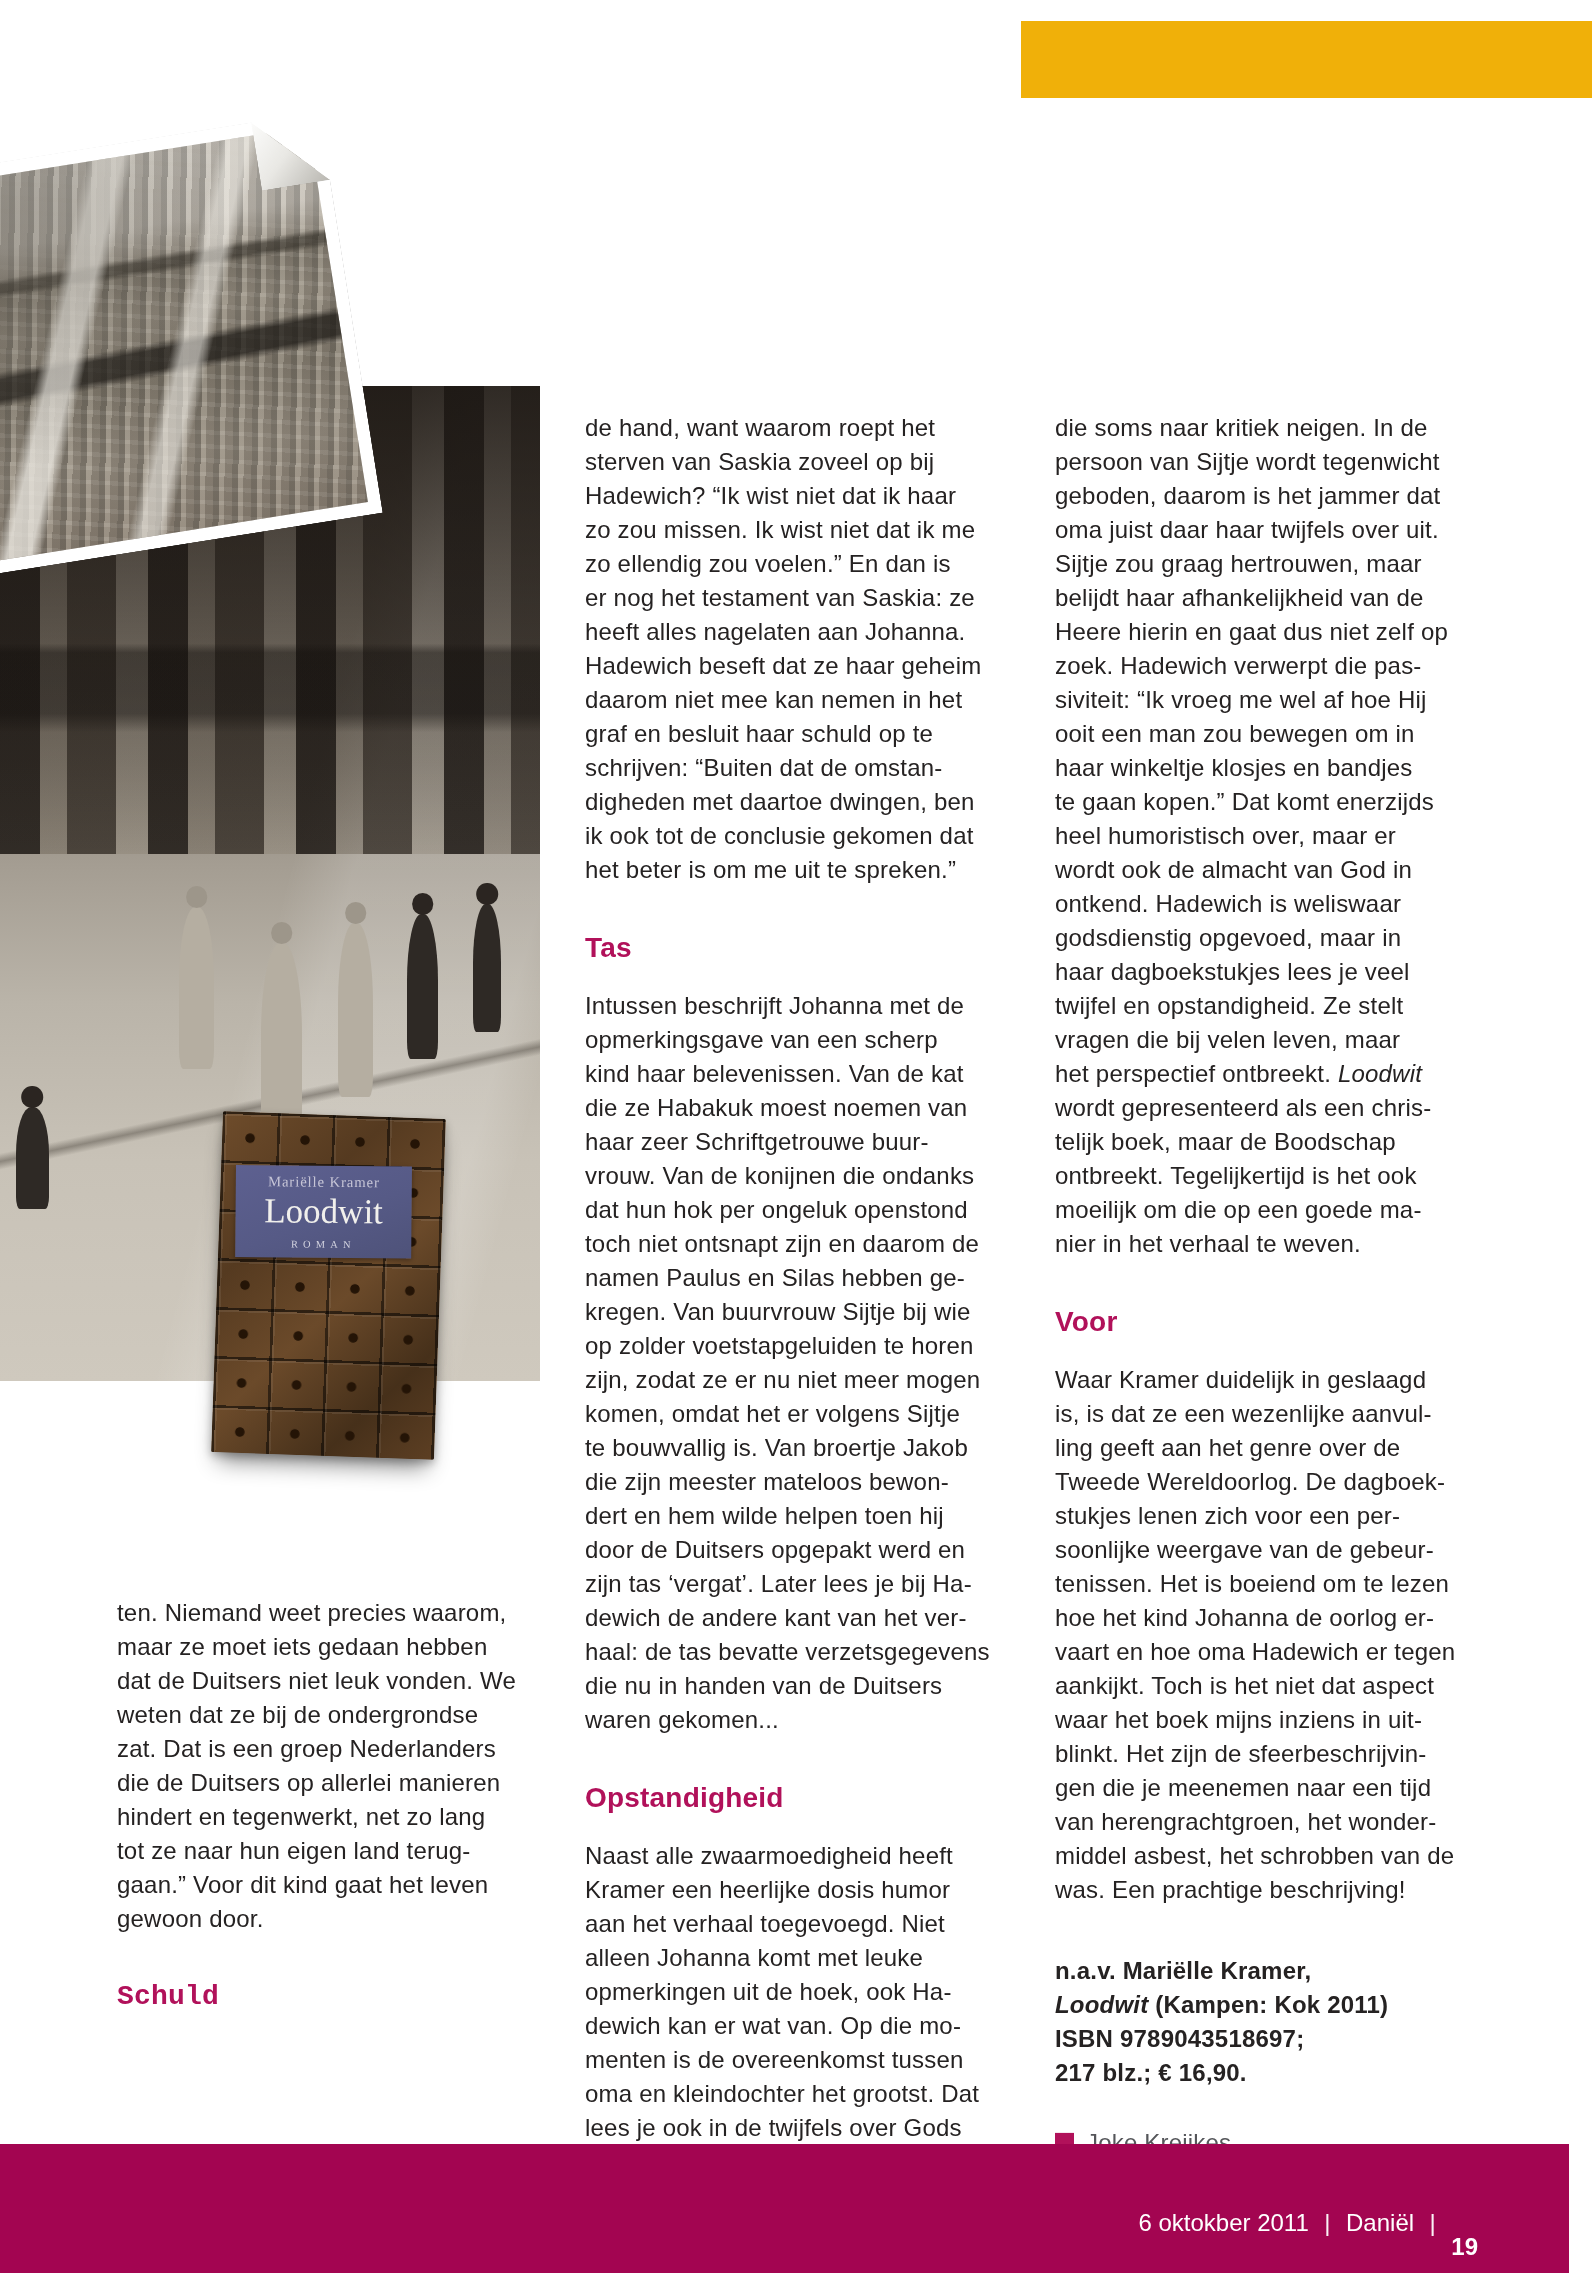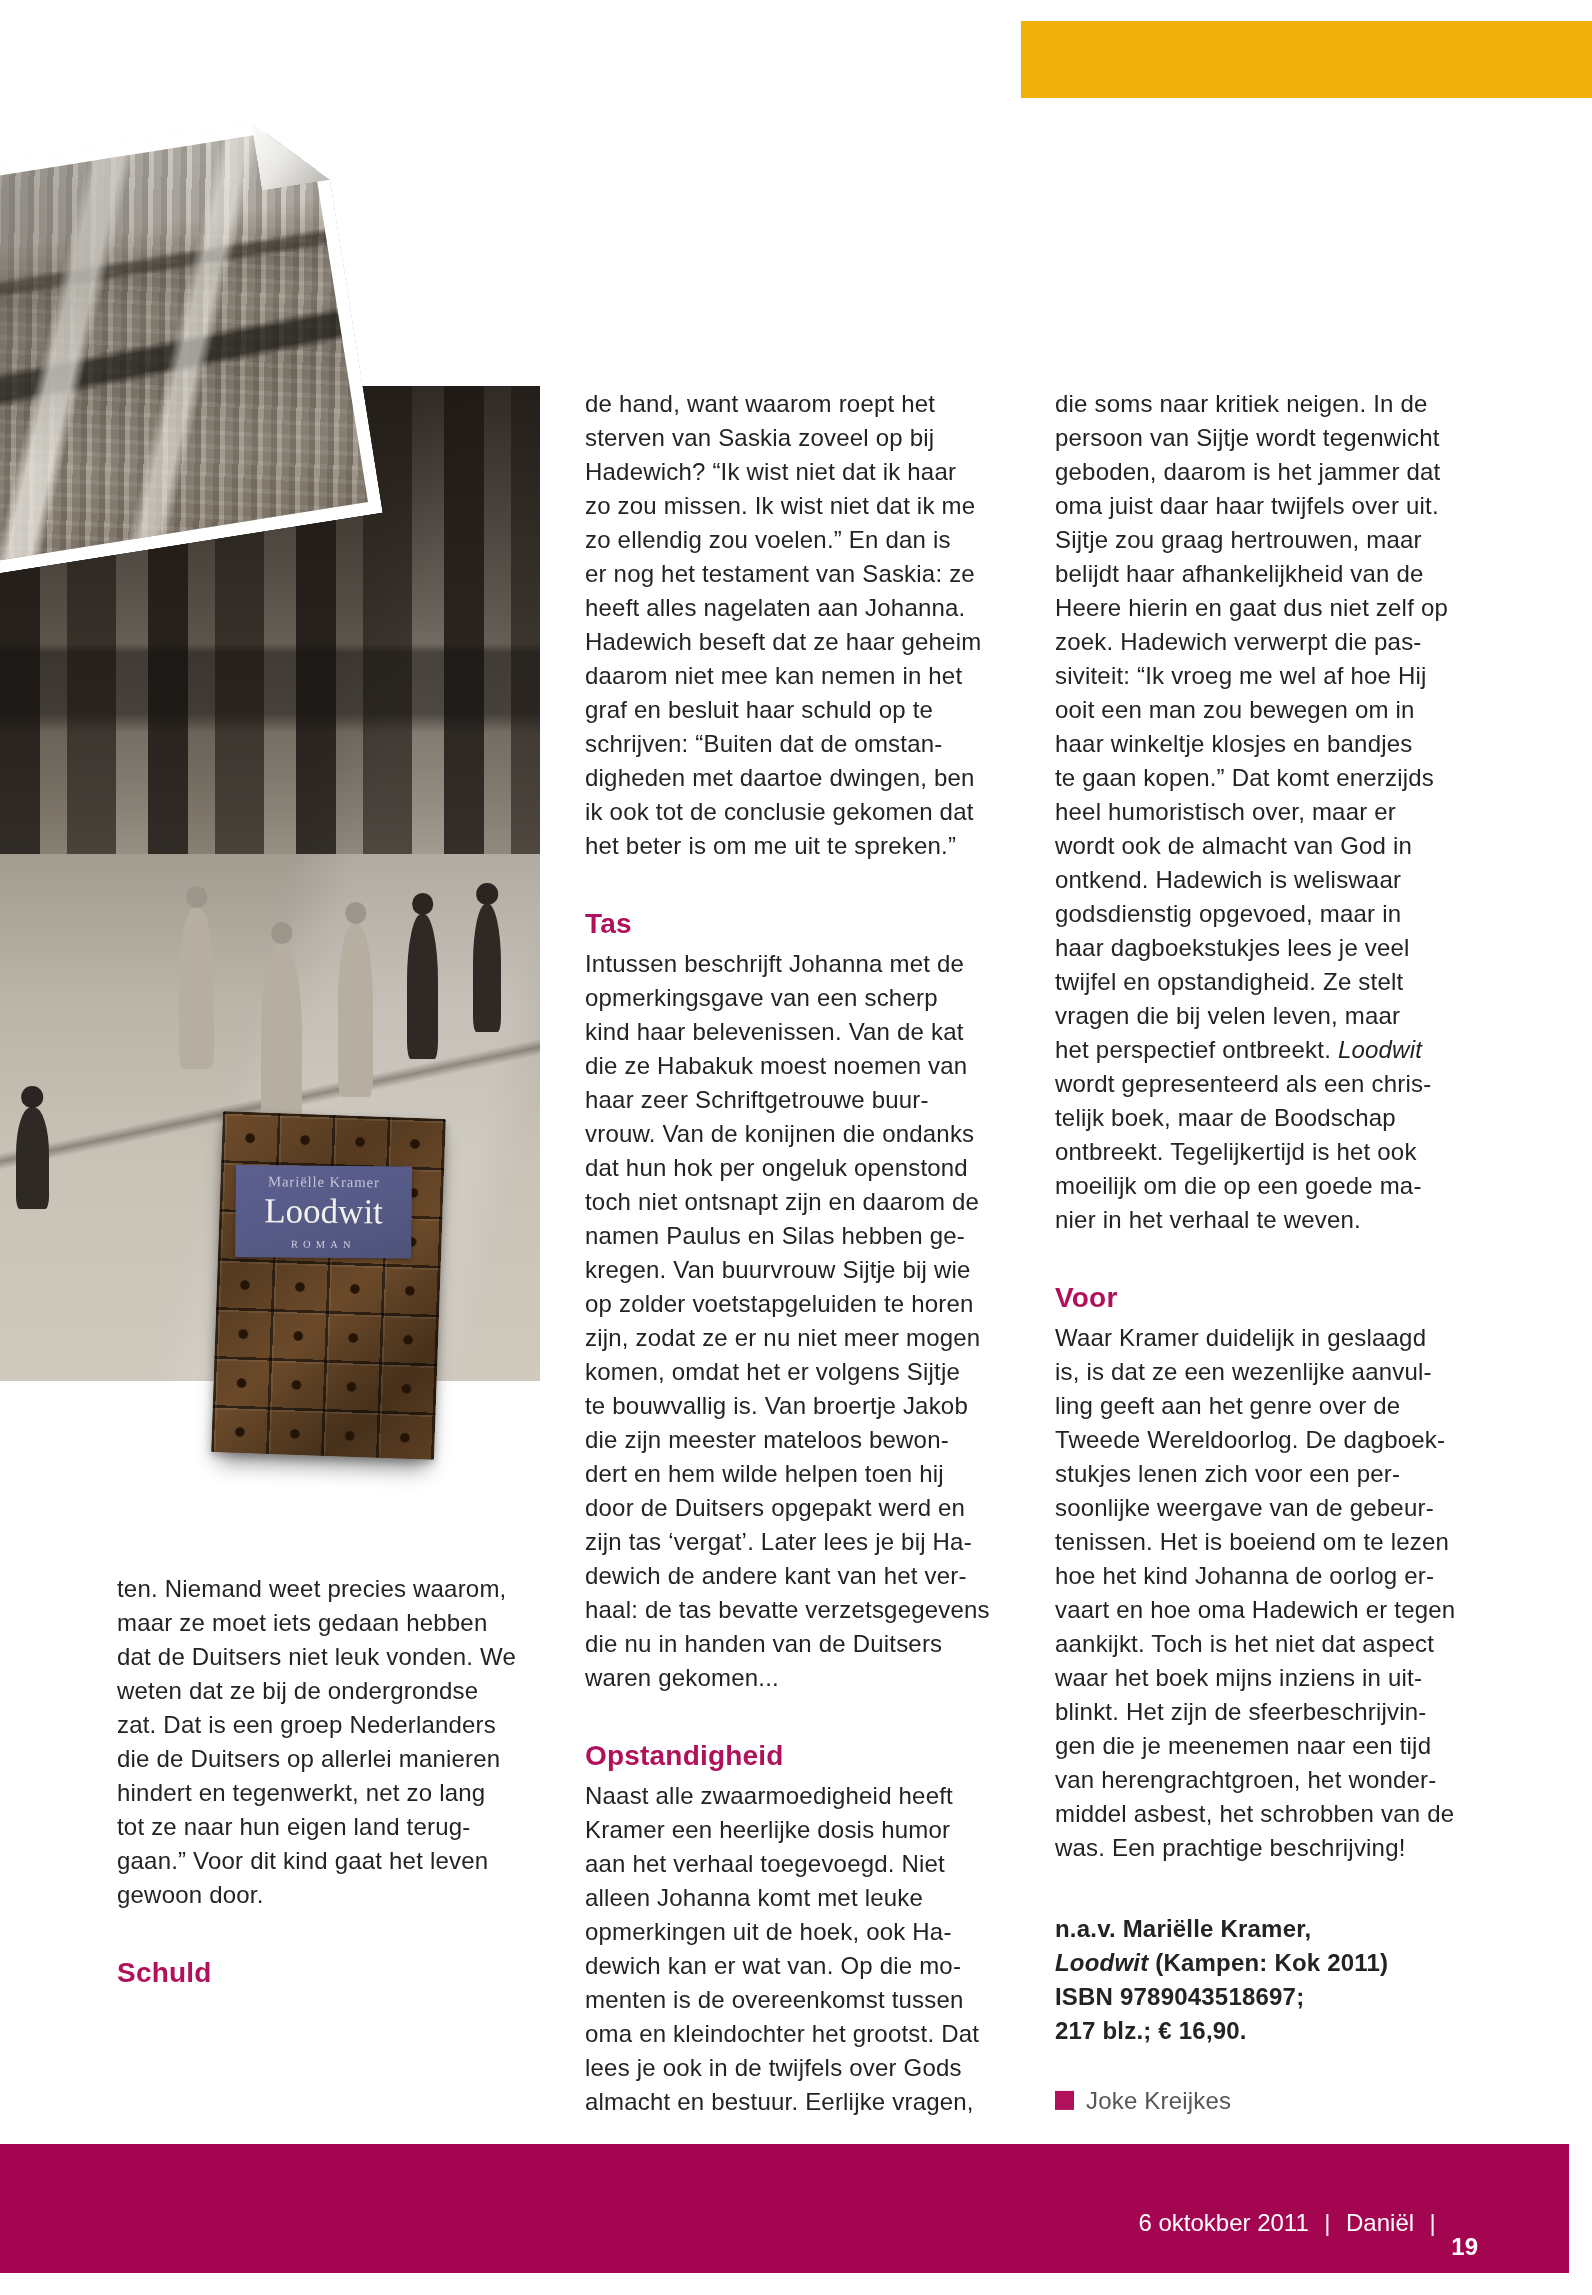--- a/index.html
+++ b/index.html
@@ -103,27 +103,27 @@
   }
   .cover-author { font-size:14.7px; letter-spacing:0.9px; color:#d9d7e4; opacity:.85; }
   .cover-title  { font-size:35px; margin-top:1.7px; }
   .cover-roman  { font-size:10.4px; letter-spacing:5.2px; margin-top:7px; color:#d4d4e0; }
 
   
   .col { position:absolute; font-size:24px; line-height:34px; letter-spacing:0.2px; z-index:4; }
   .col1 { left:117px;  top:1572px; width:423px; }
   .col2 { left:585px;  top:387px;  width:397px; }
   .col3 { left:1055px; top:387px;  width:397px; }
-  .para { white-space:pre; }
+  .para { white-space:pre;margin-top:24px; }
   .para i { font-style:italic; }
   .heading {
     font-size:28px; font-weight:bold; color:#B1115A;
     line-height:35px; margin:43px 0 6px;
   }
-  .col1 .heading { margin:43px 0 3.5px; }
+  .col1 .heading { margin:43px 0 3.5px;font-family:Liberation Mono, monospace; }
   .colophon { font-weight:bold; white-space:pre; margin-top:47px; }
   .byline { margin-top:36px; color:#55565A; font-size:24px; }
   .byline-square {
     display:inline-block; width:19px; height:19px; background:#B1115A;
     margin-right:12px; transform:translateY(0.9px);
   }
 
   
   .footer-bar {
     position:absolute; left:0; top:2144px; width:1569px; height:129px;

